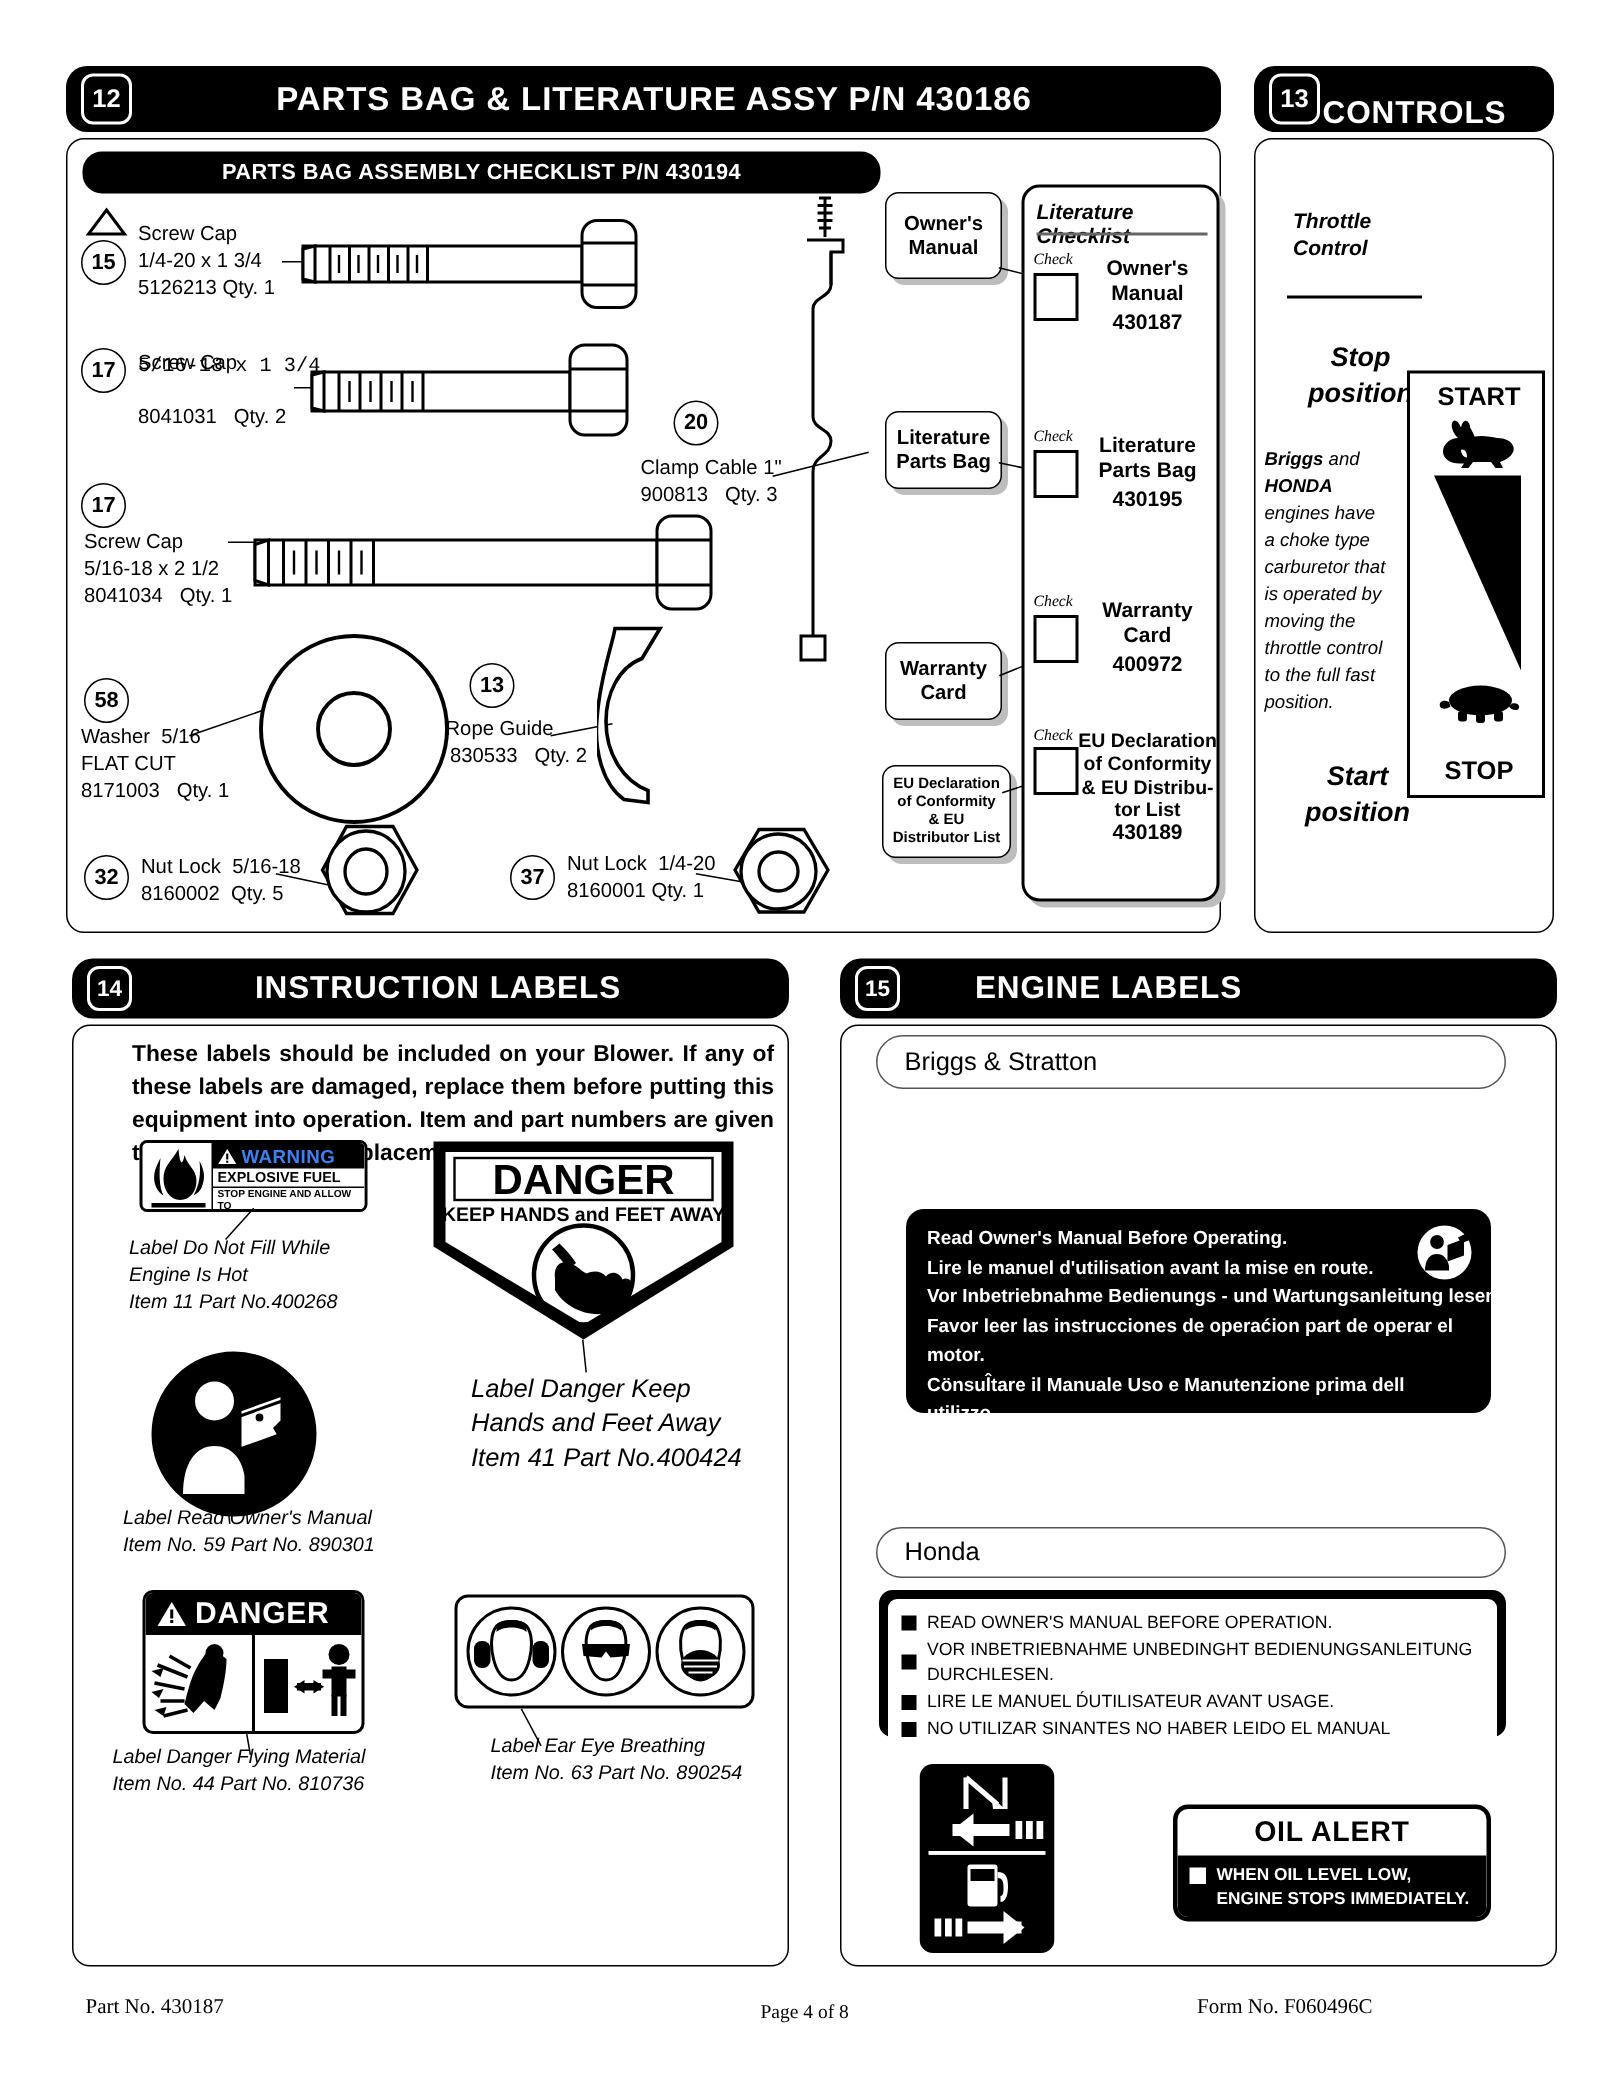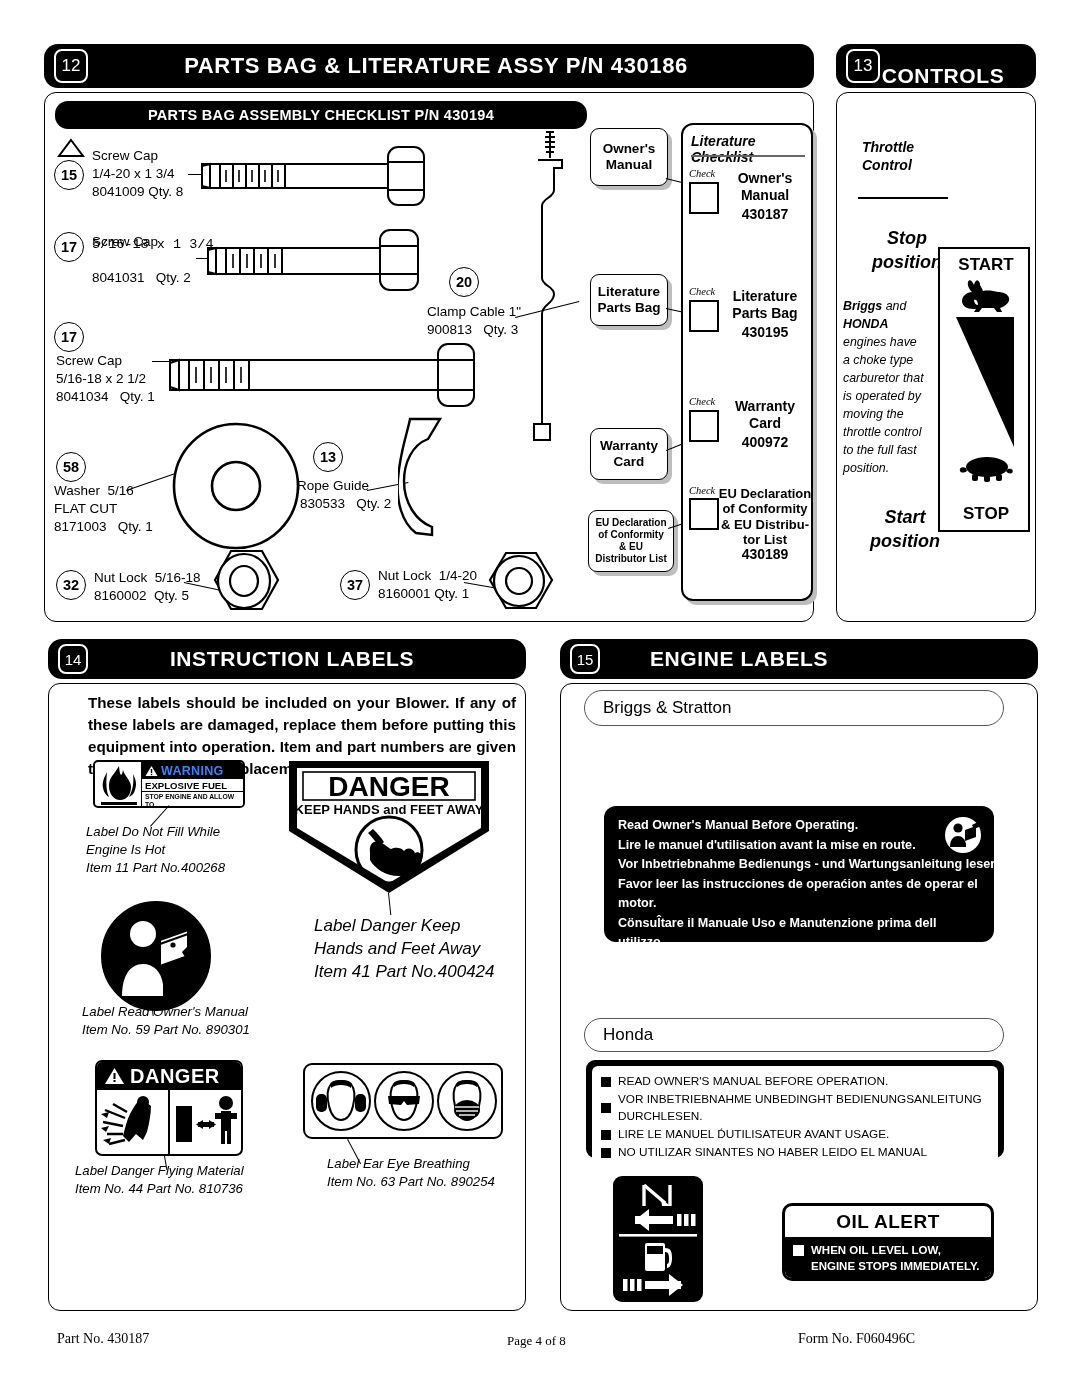--- a/index.html
+++ b/index.html
@@ -19,21 +19,21 @@
     border-radius: 14px;
     display: flex;
     align-items: center;
   }
   .sec-num {
     width: 34px; height: 34px;
     margin-left: 10px;
     border: 2.5px solid #fff;
     border-radius: 8px;
     color: #fff;
-    font-size: 17px; font-weight: normal;
+    font-size: 17px; font-weight: bold;
     display: flex; align-items: center; justify-content: center;
     flex: 0 0 auto;
     text-align: right;
   }
   .sec-title {
     color: #fff;
     font-weight: bold;
     font-size: 22px;
     letter-spacing: .6px;
     flex: 1;
@@ -203,21 +203,21 @@
     <div class="subbar" style="left:10px; top:8px; width:532px; height:28px;">PARTS BAG ASSEMBLY CHECKLIST  P/N   430194</div>
 
     <svg class="abs" style="left:12px; top:44px;" width="28" height="22">
       <polygon points="14,3 26,19 2,19" fill="none" stroke="#000" stroke-width="2"></polygon>
     </svg>
   </div>
 
   <div class="circ" style="left:54px; top:160px;">15</div>
   <div class="txt" style="left:92px; top:148px;">Screw Cap</div>
   <div class="txt" style="left:92px; top:166px;">1/4-20 x 1 3/4</div>
-  <div class="txt" style="left:92px; top:184px; width:96px; white-space:normal;">8041009   Qty. 8</div>
+  <div class="txt" style="left:92px; top:184px; width:96px; white-space:normal;">5126213   Qty. 1</div>
   <div class="lead" style="left:188px; top:174px; width:38px;"></div>
 
   <svg class="abs" style="left:196px; top:142px;" width="240" height="68">
 
     <rect x="6" y="22" width="186" height="24" fill="#fff" stroke="#000" stroke-width="2"></rect>
 
     <path d="M6,24 L14,22 L14,46 L6,44 Z" fill="#fff" stroke="#000" stroke-width="2"></path>
 
     <g stroke="#000" stroke-width="2">
       <line x1="24" y1="22" x2="24" y2="46"></line>
@@ -617,21 +617,21 @@
 Item No. 63 Part No. 890254</div>
 
   <div class="panel" style="left:560px; top:683px; width:478px; height:628px;"></div>
 
   <div class="brand-pill" style="left:584px; top:690px; width:420px; height:36px;">Briggs  &amp;  Stratton</div>
 
   <div class="bs-black" style="left:604px; top:806px; width:390px; height:136px;">
     <div>Read Owner's Manual Before Operating.</div>
     <div>Lire le manuel d'utilisation avant la mise en route.</div>
     <div style="white-space:nowrap;">Vor Inbetriebnahme Bedienungs - und  Wartungsanleitung lesen.</div>
-    <div>Favor leer las instrucciones de operaćion antes de operar el</div>
+    <div>Favor leer las instrucciones de operaćion part de operar el</div>
     <div>motor.</div>
     <div>Cönsul̂tare il Manuale Uso e Manutenzione prima dell utilizzo.</div>
 
     <svg class="abs" style="right:12px; top:10px;" width="38" height="38">
       <circle cx="19" cy="19" r="18" fill="#fff"></circle>
       <circle cx="14" cy="12" r="4.6" fill="#000"></circle>
       <path d="M6,31 C6,24 9,20 14,20 C18,20 21,23 22,28 L22,31 Z" fill="#000"></path>
       <path d="M21,14 L32,10 L32,21 L21,25 Z" fill="#000"></path>
       <path d="M28,9 L34,6 L35,11 L30,13 Z" fill="#000"></path>
     </svg>

